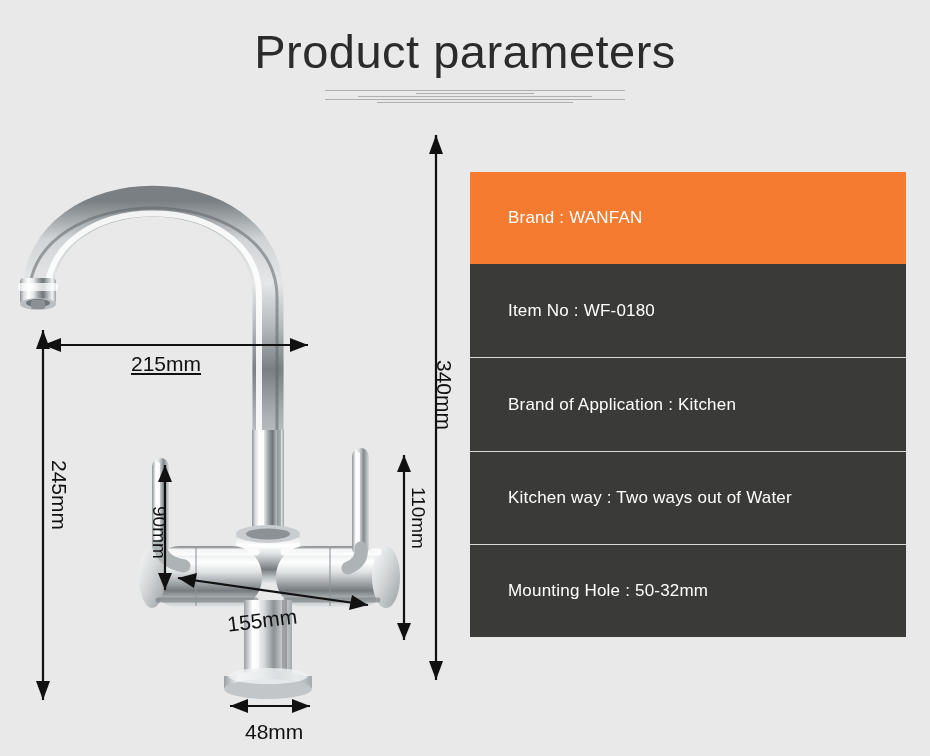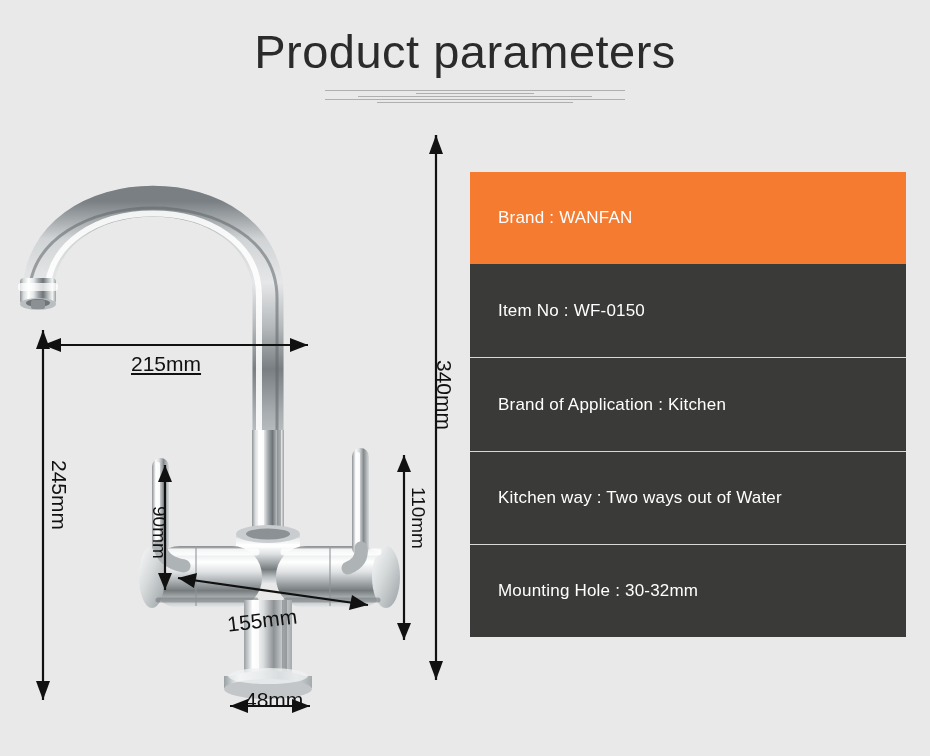--- a/index.html
+++ b/index.html
@@ -37,21 +37,21 @@
     position: absolute; left: 470px; top: 172px;
     width: 436px; height: 465px;
     display: flex; flex-direction: column;
   }
   .spec-row {
     flex: 1 1 0;
     display: flex; align-items: center;
     background: #3a3a38;
     color: #ffffff;
     font-size: 17px;
-    padding-left: 28px;
+    padding-left: 38px;
     border-bottom: 1px solid #d8d8d6;
     letter-spacing: .2px;
   }
   .spec-row:last-child { border-bottom: none; }
   .spec-row.accent { background: #f47b30; border-bottom: 1px solid #3a3a38; }
 
   
   .faucet-art { position: absolute; left: 0; top: 100px; width: 460px; height: 650px; }
 
   
@@ -63,21 +63,21 @@
   }
   .dim-label.vert { transform-origin: 0 0; transform: rotate(90deg); }
   .dim-label.tilt { transform-origin: 0 0; transform: rotate(-7deg); }
 
   #lbl-215 { left: 131px; top: 352px; text-decoration: underline; }
   #lbl-245 { left: 71px; top: 460px; }
   #lbl-340 { left: 456px; top: 360px; }
   #lbl-90  { left: 170px; top: 506px; font-size: 19px; }
   #lbl-110 { left: 429px; top: 487px; font-size: 19px; }
   #lbl-155 { left: 226px; top: 613px; }
-  #lbl-48  { left: 245px; top: 688px; }
+  #lbl-48  { left: 245px; top: 720px; }
 </style>
 </head>
 <body>
 
 <div id="page">
 
   <div class="title">Product parameters</div>
   <div class="subtitle-lines">
     <i></i>
       <i></i>
@@ -247,19 +247,19 @@
     <div class="dim-label vert" id="lbl-245">245mm</div>
     <div class="dim-label vert" id="lbl-340">340mm</div>
     <div class="dim-label vert" id="lbl-90">90mm</div>
     <div class="dim-label vert" id="lbl-110">110mm</div>
     <div class="dim-label tilt" id="lbl-155">155mm</div>
     <div class="dim-label" id="lbl-48">48mm</div>
   </div>
 
   <div class="spec-table" id="spec-table">
       <div class="spec-row accent">Brand  :   WANFAN</div>
-      <div class="spec-row">Item No : WF-0150</div>
+      <div class="spec-row">Item No : WF-0180</div>
       <div class="spec-row">Brand of Application : Kitchen</div>
       <div class="spec-row">Kitchen way : Two ways out of Water</div>
-      <div class="spec-row">Mounting Hole : 30-32mm</div>
+      <div class="spec-row">Mounting Hole : 50-32mm</div>
     </div>
 
 </div>
 
 </body></html>

